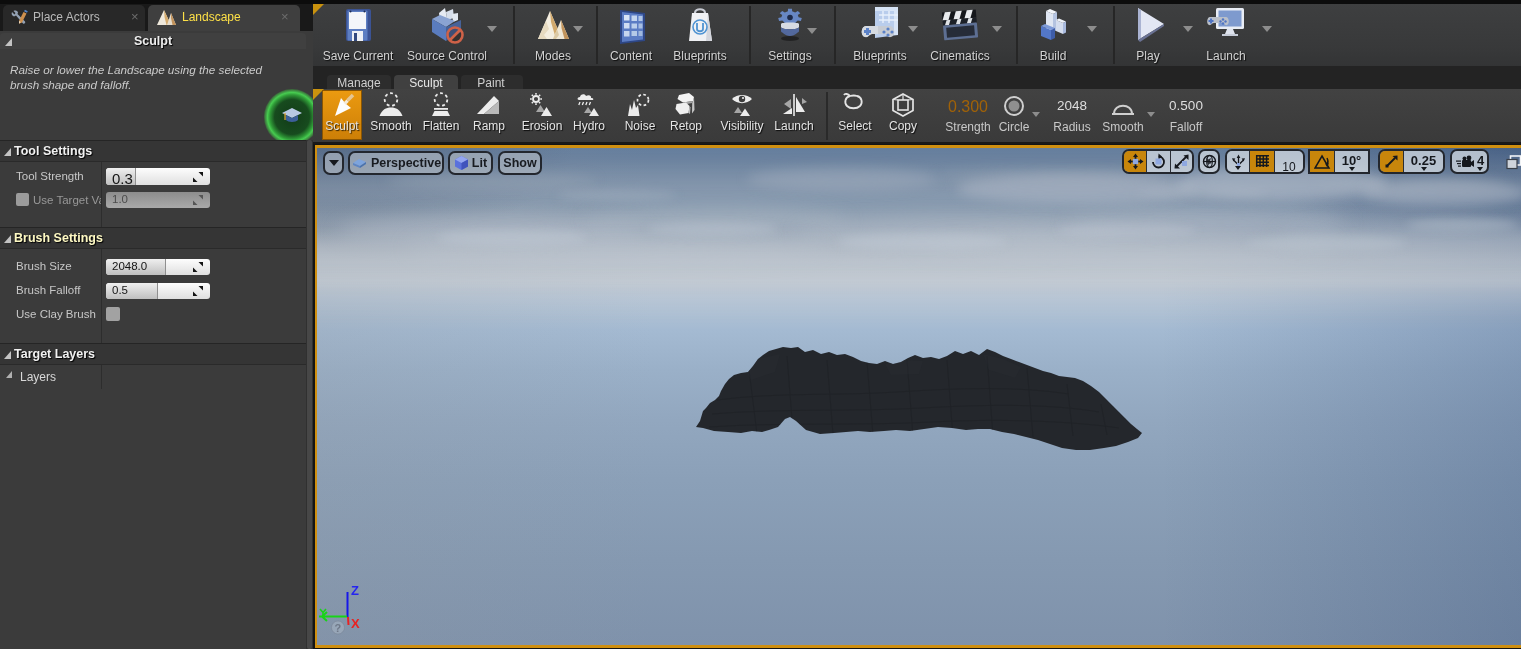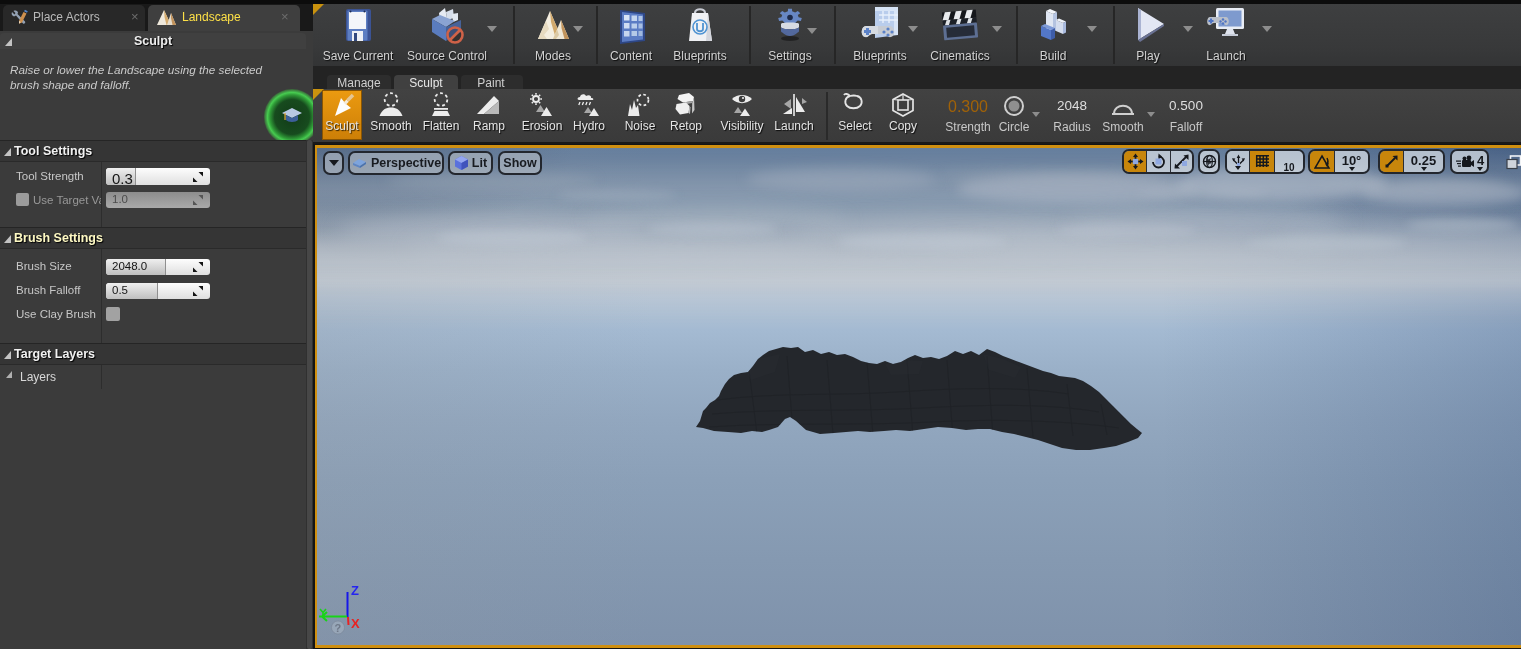--- a/index.html
+++ b/index.html
@@ -522,25 +522,25 @@
       </div>
       <div style="width:25px;height:100%;background:#c8860b;border-right:1px solid #2a2e35;display:flex;align-items:center;justify-content:center">
         <svg width="15" height="15" viewBox="0 0 15 15">
               <g stroke="#15181d" stroke-width="1.5">
                 <path d="M1,1.7 H14 M1,5 H14 M1,8.3 H14 M1,11.6 H14"></path>
                 <path d="M1.7,1 V13 M5,1 V13 M8.3,1 V13 M11.6,1 V13"></path>
               </g>
             </svg>
       </div>
       <div style="flex:1;height:100%;background:rgba(208,215,223,0.78);display:flex;align-items:center;justify-content:center;flex-direction:column">
-        <div style="font-size:10px;font-weight:bold;color:#15181d;line-height:13px;margin-top:16px">10</div>
+        <div style="font-size:12px;font-weight:normal;color:#15181d;line-height:13px;margin-top:16px">10</div>
         <div style="width:0;height:0;border-left:3px solid transparent;border-right:3px solid transparent;border-top:4px solid #15181d"></div>
       </div>
     </div>
-    <div class="abs" style="left:991px;top:1px;width:62px;height:25px;border:2px solid #23272e;border-radius:7px;overflow:hidden;display:flex">
+    <div class="abs" style="left:991px;top:1px;width:62px;height:25px;border:2px solid #23272e;border-radius:0;overflow:hidden;display:flex">
       <div style="width:25px;height:100%;background:#c8860b;border-right:1px solid #2a2e35;display:flex;align-items:center;justify-content:center">
         <svg width="17" height="16" viewBox="0 0 17 16">
               <polygon points="8,2 15,14 1,14" fill="none" stroke="#15181d" stroke-width="1.5"></polygon>
               <path d="M13,4 A7,7 0 0 1 13,11" fill="none" stroke="#15181d" stroke-width="1.4"></path>
               <polygon points="13,13 11,9.5 15,9.5" fill="#15181d"></polygon>
             </svg>
       </div>
       <div style="flex:1;height:100%;background:rgba(208,215,223,0.78);display:flex;align-items:center;justify-content:center;flex-direction:column">
         <div style="font-size:13px;font-weight:bold;color:#15181d;line-height:13px;margin-top:2px">10°</div>
         <div style="width:0;height:0;border-left:3px solid transparent;border-right:3px solid transparent;border-top:4px solid #15181d"></div>

